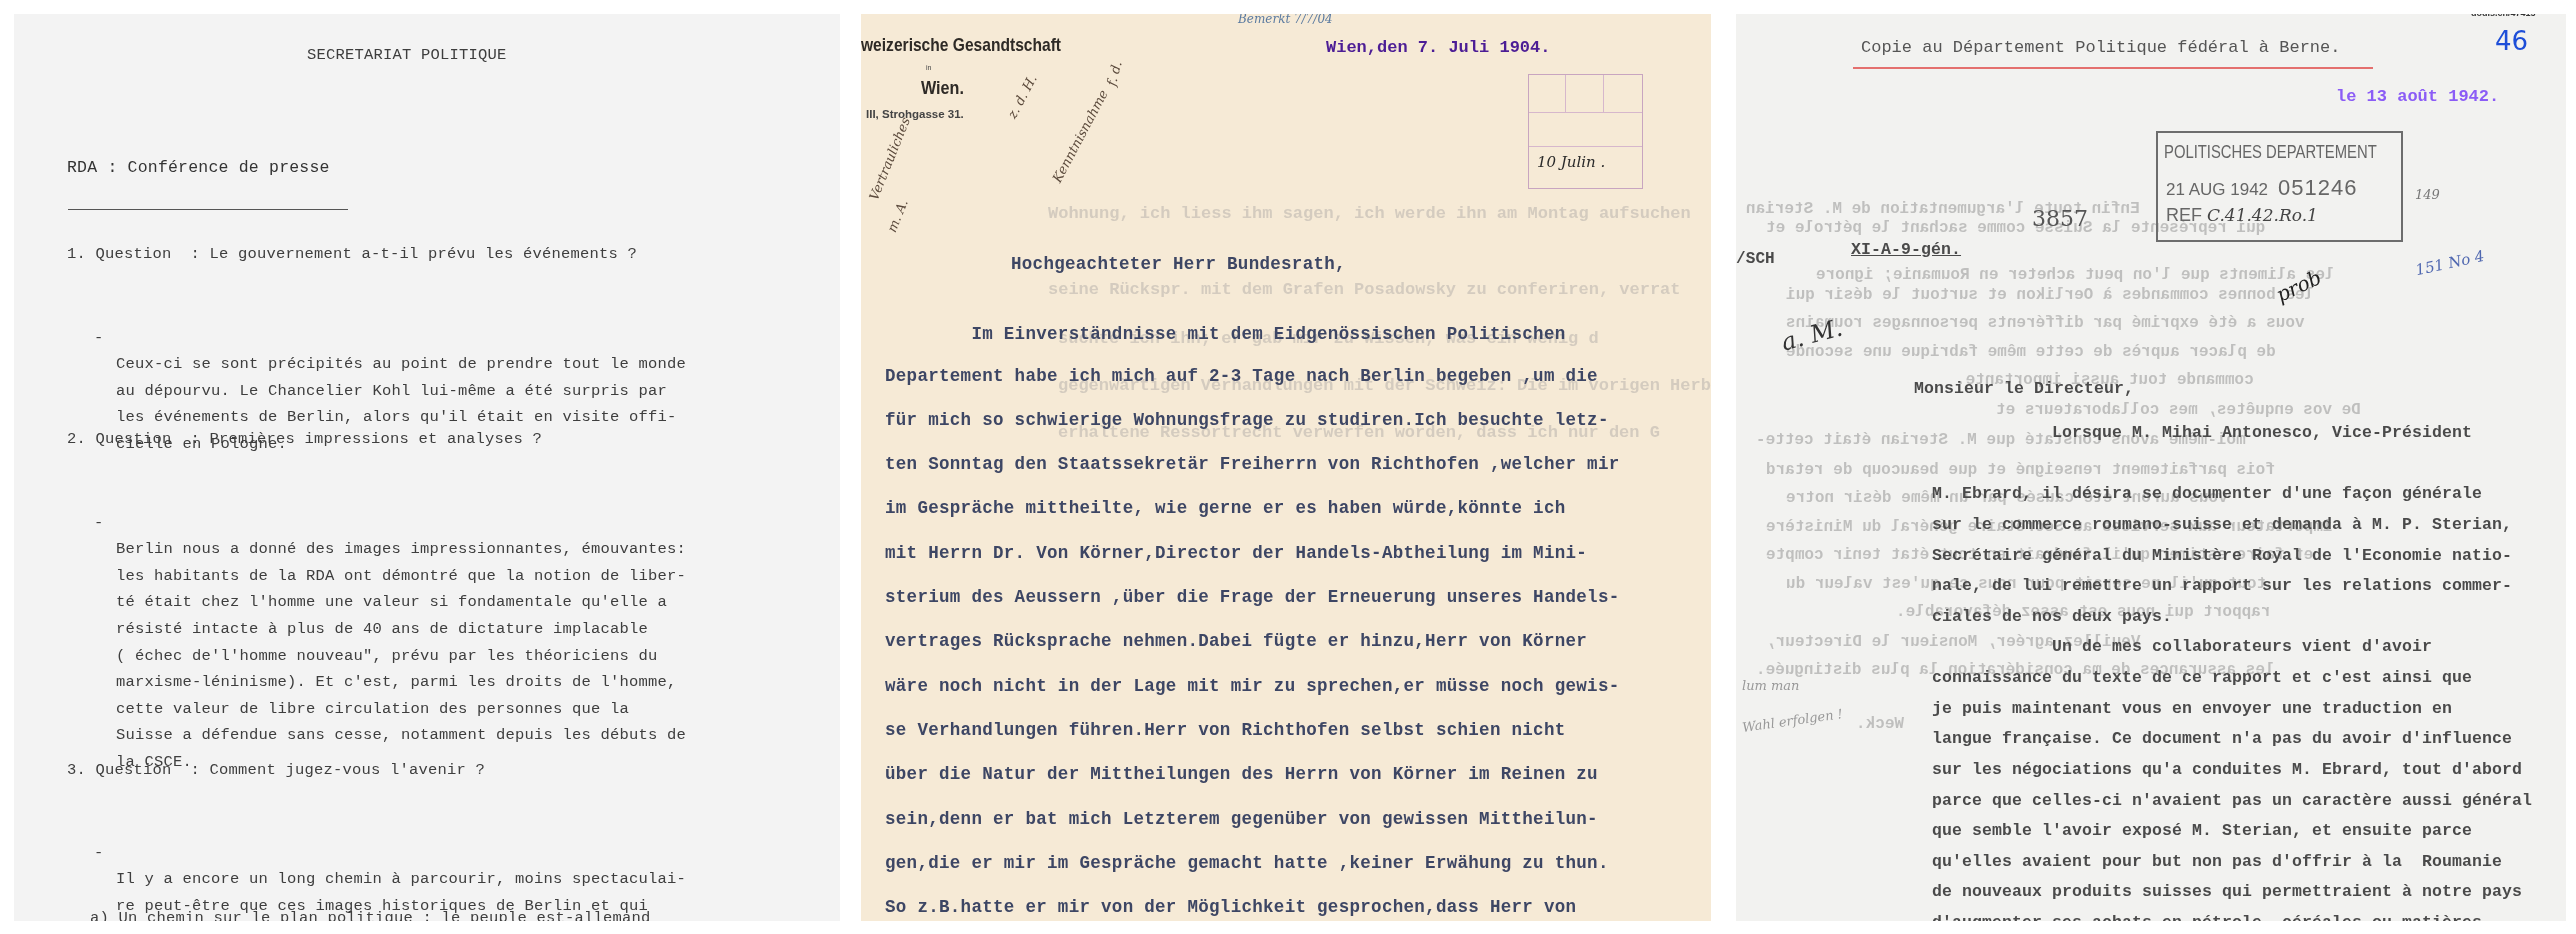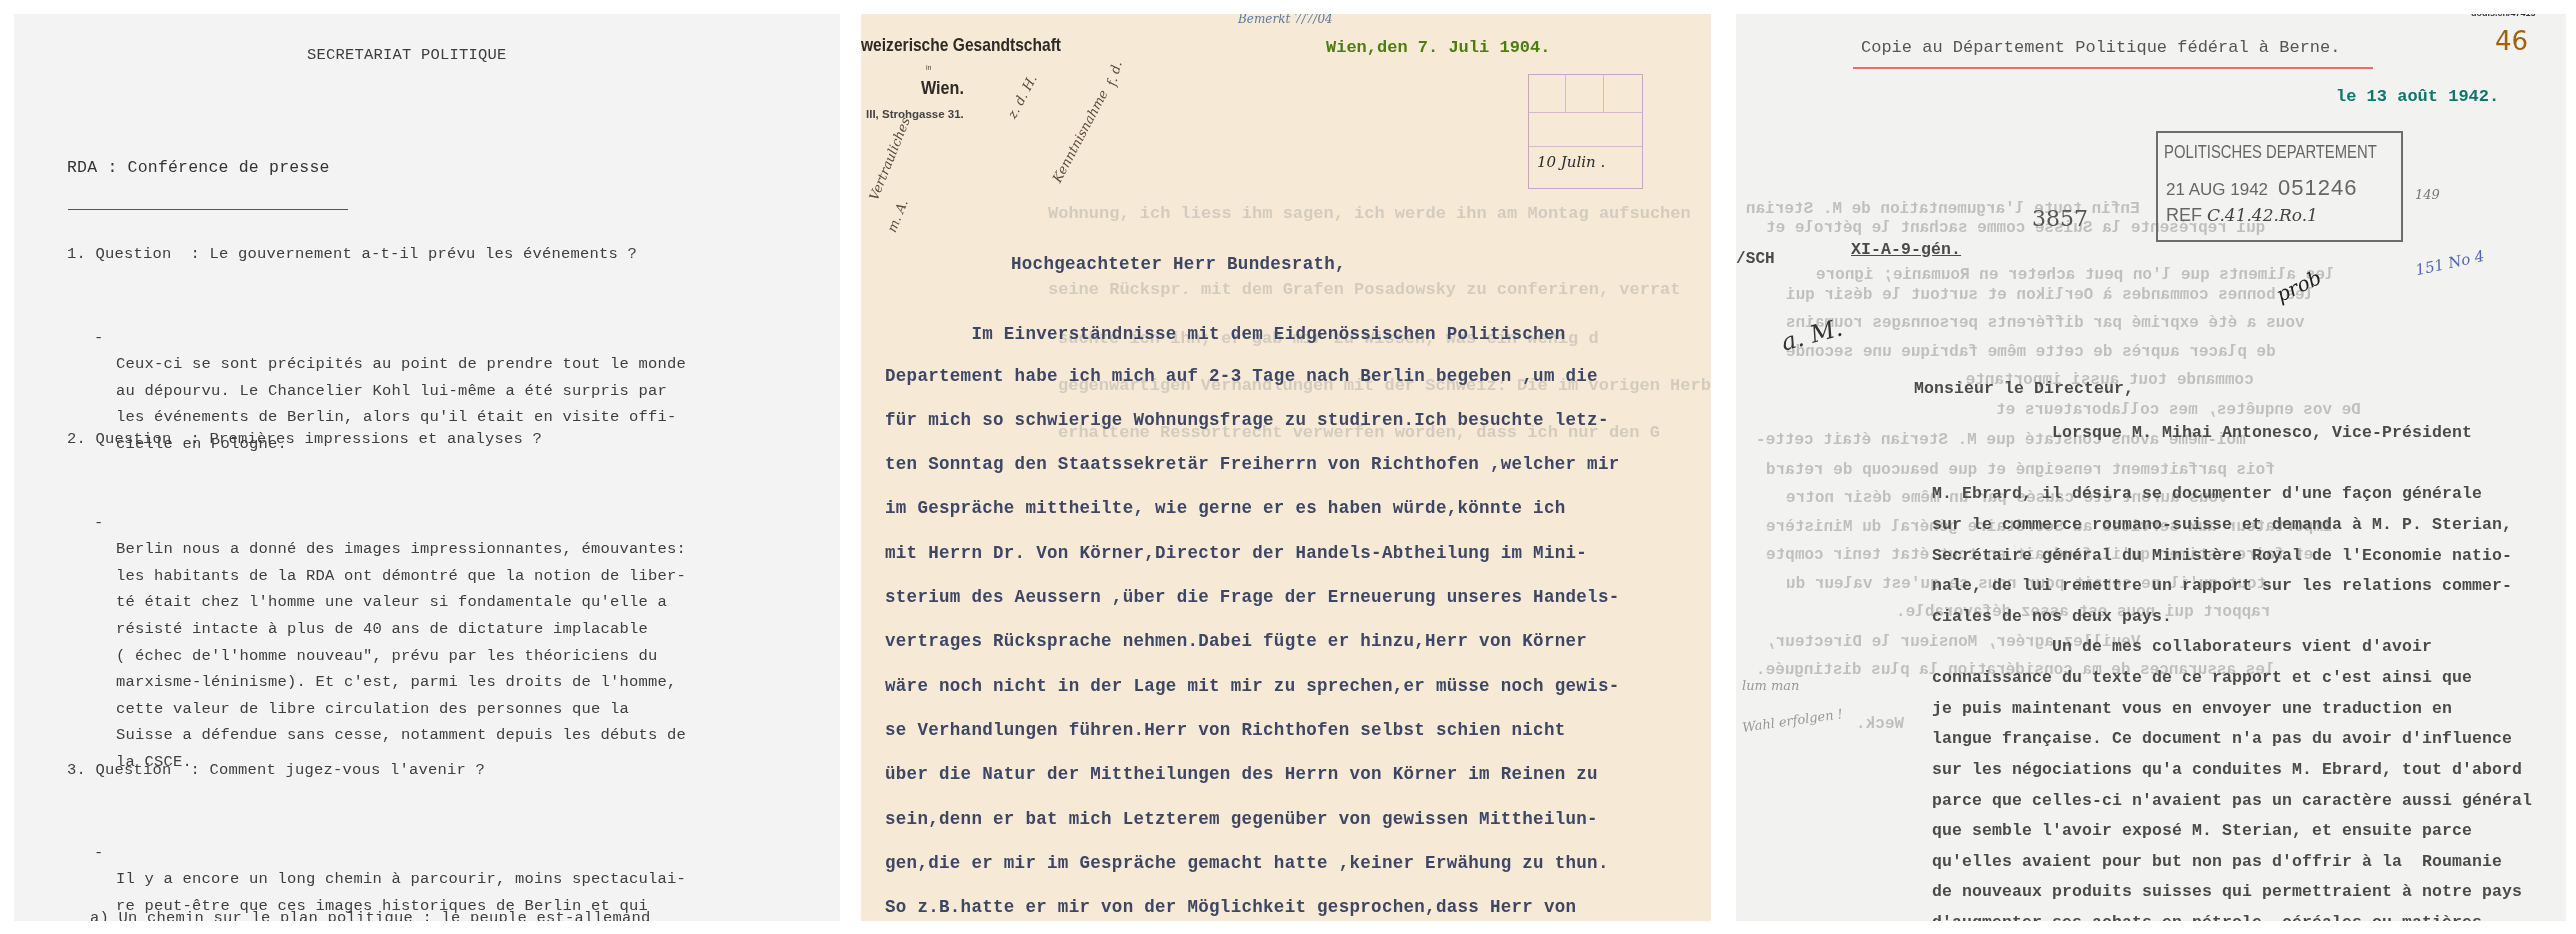--- a/index.html
+++ b/index.html
@@ -20,38 +20,38 @@
   #p1 .q { left: 53px; }
   #p1 .a { left: 80px; line-height: 26.6px; }
   #p1 .a .bul { position: absolute; left: 0; }
   #p1 .a .body { position: absolute; left: 22px; white-space: pre; }
 
   
   #p2 .letter-l1 { position: absolute; left: 0; top: 20px; font-family: "Liberation Sans", "DejaVu Sans", sans-serif; font-weight: bold; font-stretch: condensed; font-size: 19px; color: #2e2a26; transform: scaleX(0.82); transform-origin: left; }
   #p2 .letter-in { position: absolute; left: 65px; top: 50px; font-size: 7px; color: #444; font-family: "Liberation Sans", sans-serif; }
   #p2 .letter-wien { position: absolute; left: 60px; top: 63px; font-family: "Liberation Sans", sans-serif; font-weight: bold; font-size: 19px; color: #2e2a26; transform: scaleX(0.85); transform-origin: left; }
   #p2 .letter-addr { position: absolute; left: 5px; top: 94px; font-family: "Liberation Sans", sans-serif; font-weight: bold; font-size: 11.5px; color: #444; }
-  #p2 .date { position: absolute; left: 465px; top: 24px; font-size: 17px; color: #4d7c0f; font-weight: bold; }
+  #p2 .date { position: absolute; left: 465px; top: 24px; font-size: 17px; color: #4c1d95; font-weight: bold; }
   #p2 .stampbox { position: absolute; left: 667px; top: 60px; width: 113px; height: 113px; border: 1.5px solid #c8a5c0; }
   #p2 .stampbox .c1 { position: absolute; left: 0; top: 0; width: 36px; height: 37px; border-right: 1px solid #d6b7cc; border-bottom: 1px solid #d6b7cc; }
   #p2 .stampbox .c2 { position: absolute; left: 37px; top: 0; width: 37px; height: 37px; border-right: 1px solid #d6b7cc; border-bottom: 1px solid #d6b7cc; }
   #p2 .stampbox .c3 { position: absolute; left: 75px; top: 0; width: 38px; height: 37px; border-bottom: 1px solid #d6b7cc; }
   #p2 .stampbox .r2 { position: absolute; left: 0; top: 38px; width: 113px; height: 33px; border-bottom: 1px solid #d6b7cc; }
   #p2 .stampbox .hand { position: absolute; left: 8px; top: 78px; font-family: "DejaVu Serif", serif; font-style: italic; font-size: 15px; color: #2a2a2a; }
   #p2 .scribble-top { position: absolute; left: 377px; top: -2px; font-family: "DejaVu Serif", serif; font-style: italic; font-size: 12px; color: #5a7aa0; }
   #p2 .margin-note { position: absolute; font-family: "DejaVu Serif", serif; font-style: italic; font-size: 13px; color: #5b4a3c; transform-origin: left; }
   #p2 .ghost { position: absolute; color: rgba(90,96,110,0.22); font-size: 17px; white-space: pre; font-weight: bold; margin-left: 17px; }
   #p2 .body { position: absolute; left: 24px; color: #3d4664; font-size: 17.5px; font-weight: bold; white-space: pre; letter-spacing: 0.3px; }
 
   
   #p3 .copie { position: absolute; left: 125px; top: 24px; font-size: 17px; color: #555; }
   #p3 .copie-rule { position: absolute; left: 117px; top: 53px; width: 520px; border-top: 2px solid #e4706e; }
   #p3 .ref-top { position: absolute; left: 735px; top: -6px; font-size: 9px; color: #333; font-weight: bold; font-family: "Liberation Sans", sans-serif; }
-  #p3 .pagenum { position: absolute; left: 759px; top: 12px; font-family: "DejaVu Sans", sans-serif; font-size: 26px; color: #a16207; }
-  #p3 .date { position: absolute; left: 600px; top: 73px; font-size: 17px; color: #0f766e; font-weight: bold; }
+  #p3 .pagenum { position: absolute; left: 759px; top: 12px; font-family: "DejaVu Sans", sans-serif; font-size: 26px; color: #1d4ed8; }
+  #p3 .date { position: absolute; left: 600px; top: 73px; font-size: 17px; color: #8b5cf6; font-weight: bold; }
   #p3 .stamp { position: absolute; left: 420px; top: 117px; width: 243px; height: 107px; border: 2px solid #6d6d6d; }
   #p3 .stamp .l1 { position: absolute; left: 6px; top: 8px; font-family: "Liberation Sans", sans-serif; font-stretch: condensed; font-size: 19px; color: #666; transform: scaleX(0.78); transform-origin: left; white-space: nowrap; }
   #p3 .stamp .l2 { position: absolute; left: 8px; top: 42px; font-family: "Liberation Sans", sans-serif; font-size: 17px; color: #666; white-space: nowrap; }
   #p3 .stamp .l2 b { font-size: 22px; font-weight: normal; margin-left: 10px; letter-spacing: 1px; }
   #p3 .stamp .l3 { position: absolute; left: 8px; top: 72px; font-family: "Liberation Sans", sans-serif; font-size: 18px; color: #666; white-space: nowrap; }
   #p3 .stamp .l3 i { font-family: "DejaVu Serif", serif; font-size: 17px; color: #444; }
   #p3 .hand { position: absolute; font-family: "DejaVu Serif", serif; font-style: italic; }
   #p3 .ghost { position: absolute; color: rgba(60,60,60,0.28); font-size: 16px; white-space: pre; font-weight: bold; transform: scaleX(-1); transform-origin: center; }
   #p3 .body { position: absolute; color: #4a4a4a; font-size: 16.5px; font-weight: bold; white-space: pre; letter-spacing: 0.1px; }
 </style>

